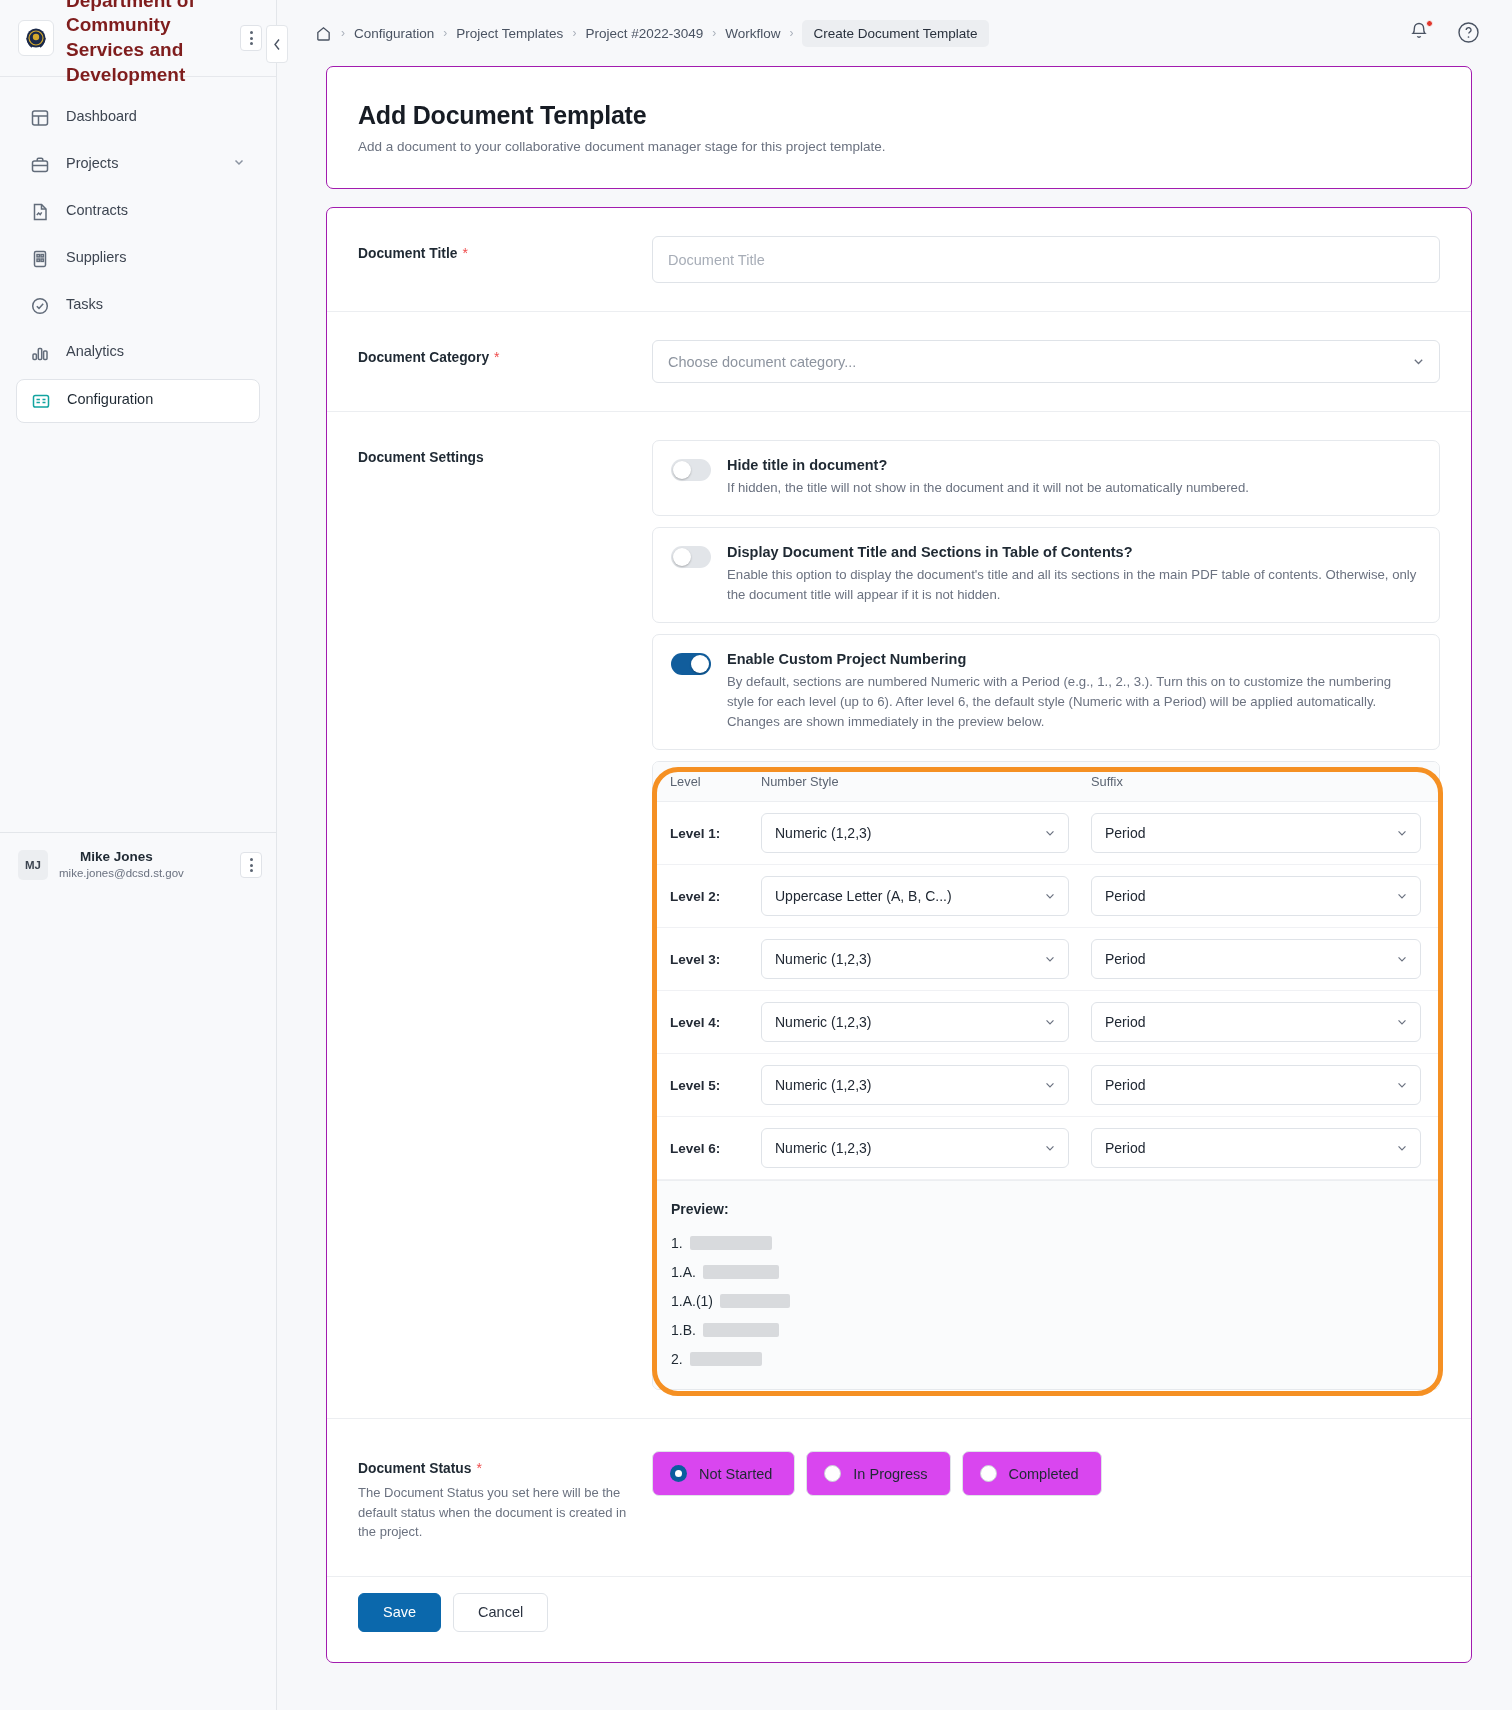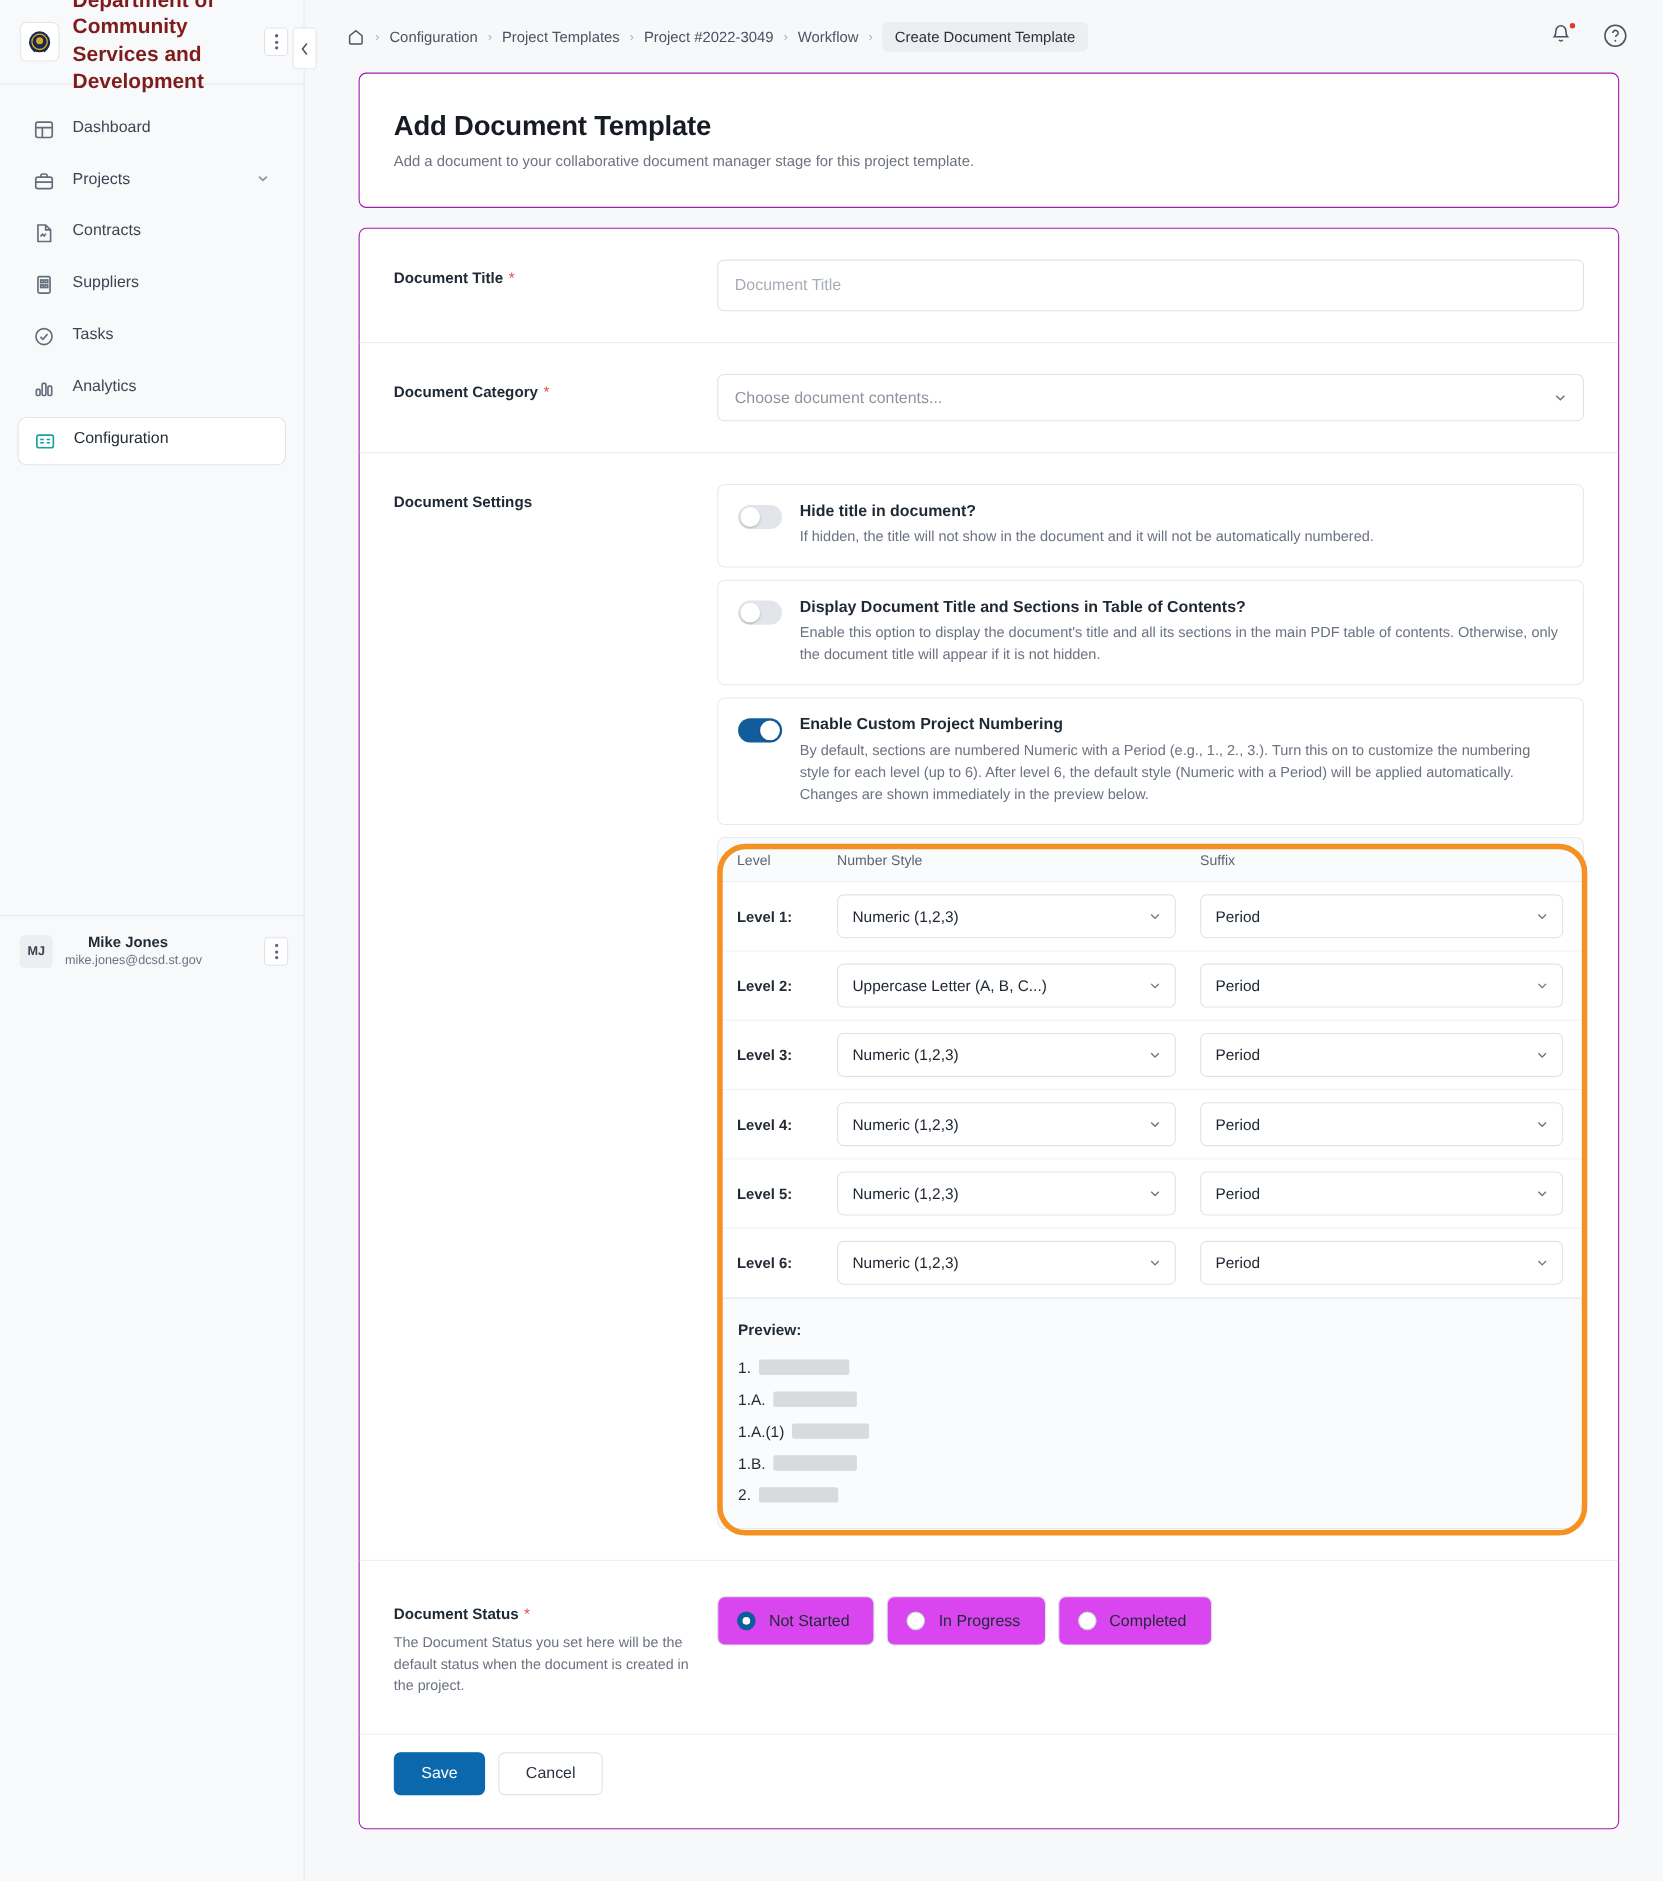--- a/index.html
+++ b/index.html
@@ -518,21 +518,21 @@
           <input class="text-input" type="text" placeholder="Document Title" style="">
         </div>
       </div>
 
       <div class="form-row">
         <div class="row-label">
           <span class="label-title">Document Category</span><span class="req">*</span>
         </div>
         <div class="row-field">
           <div class="select-box placeholder-txt">
-            <span class="sel-val">Choose document contents...</span>
+            <span class="sel-val">Choose document category...</span>
             <span class="chev">
               <svg width="15" height="15" viewBox="0 0 15 15" fill="none" stroke="currentColor" stroke-width="1.3">
                   <path d="M3.8 5.8L7.5 9.5l3.7-3.7"></path>
                 </svg>
             </span>
           </div>
         </div>
       </div>
 
       <div class="form-row">

